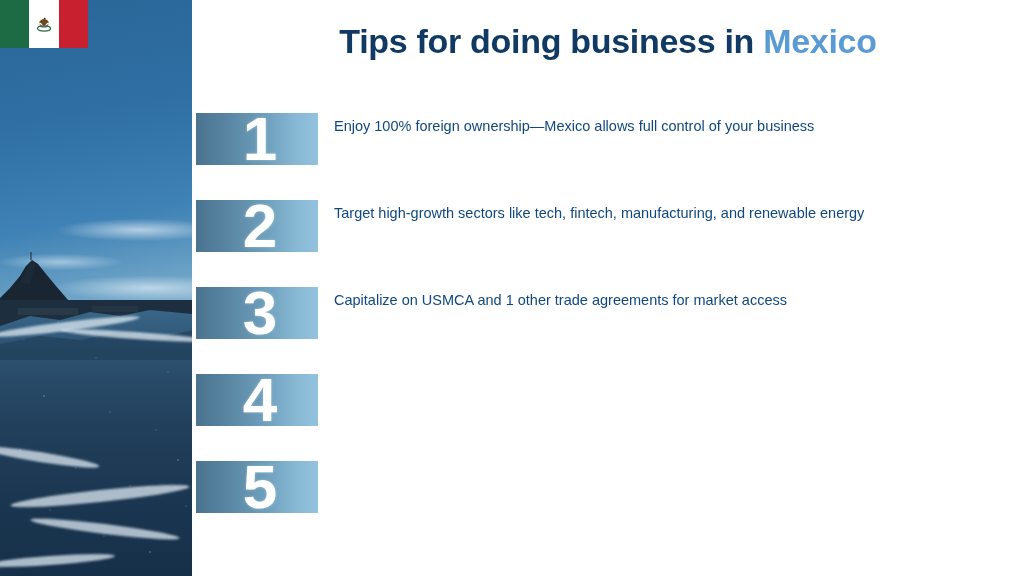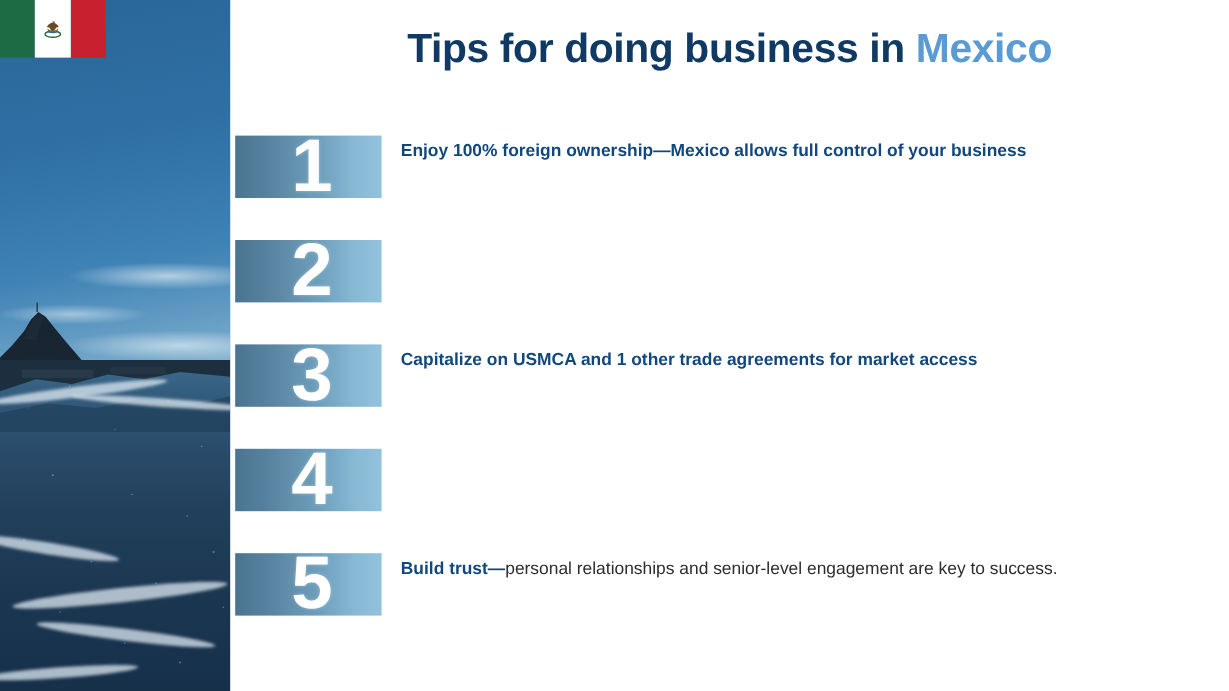--- a/index.html
+++ b/index.html
@@ -181,21 +181,21 @@
     font-size: 14.5px;
     line-height: 23px;
     color: #2d2d2d;
     font-weight: normal;
   }
   .tip-text .lead {
     font-weight: bold;
     color: #10487e;
   }
   .tip-text.all-bold {
-    font-weight: bold;
+    font-weight: normal;
     color: #10487e;
   }
 </style>
 </head>
 <body>
 
 <div class="slide">
 
   <div class="photo-panel">
     <div class="photo-sky"></div>
@@ -254,41 +254,41 @@
         </div>
         <div class="tip-text all-bold">
           <span class="lead"></span><span>Enjoy 100% foreign ownership—Mexico allows full control of your business</span>
         </div>
       </div>
 
       <div class="tip-row">
         <div class="badge">
           <div class="badge-num">2</div>
         </div>
+        <div class="tip-text all-bold">
+          <span class="lead"></span><span>Target high-growth sectors like tech, fintech, manufacturing, and renewable energy</span>
+        </div>
       </div>
 
       <div class="tip-row">
         <div class="badge">
           <div class="badge-num">3</div>
         </div>
         <div class="tip-text all-bold">
           <span class="lead"></span><span>Capitalize on USMCA and 1 other trade agreements for market access</span>
         </div>
       </div>
 
       <div class="tip-row">
         <div class="badge">
           <div class="badge-num">4</div>
         </div>
       </div>
 
       <div class="tip-row">
         <div class="badge">
           <div class="badge-num">5</div>
-        </div>
-        <div class="tip-text">
-          <span class="lead">Build trust—</span><span>personal relationships and senior-level engagement are key to success.</span>
         </div>
       </div>
 
     </div>
   </div>
 </div>
 
 </body></html>

